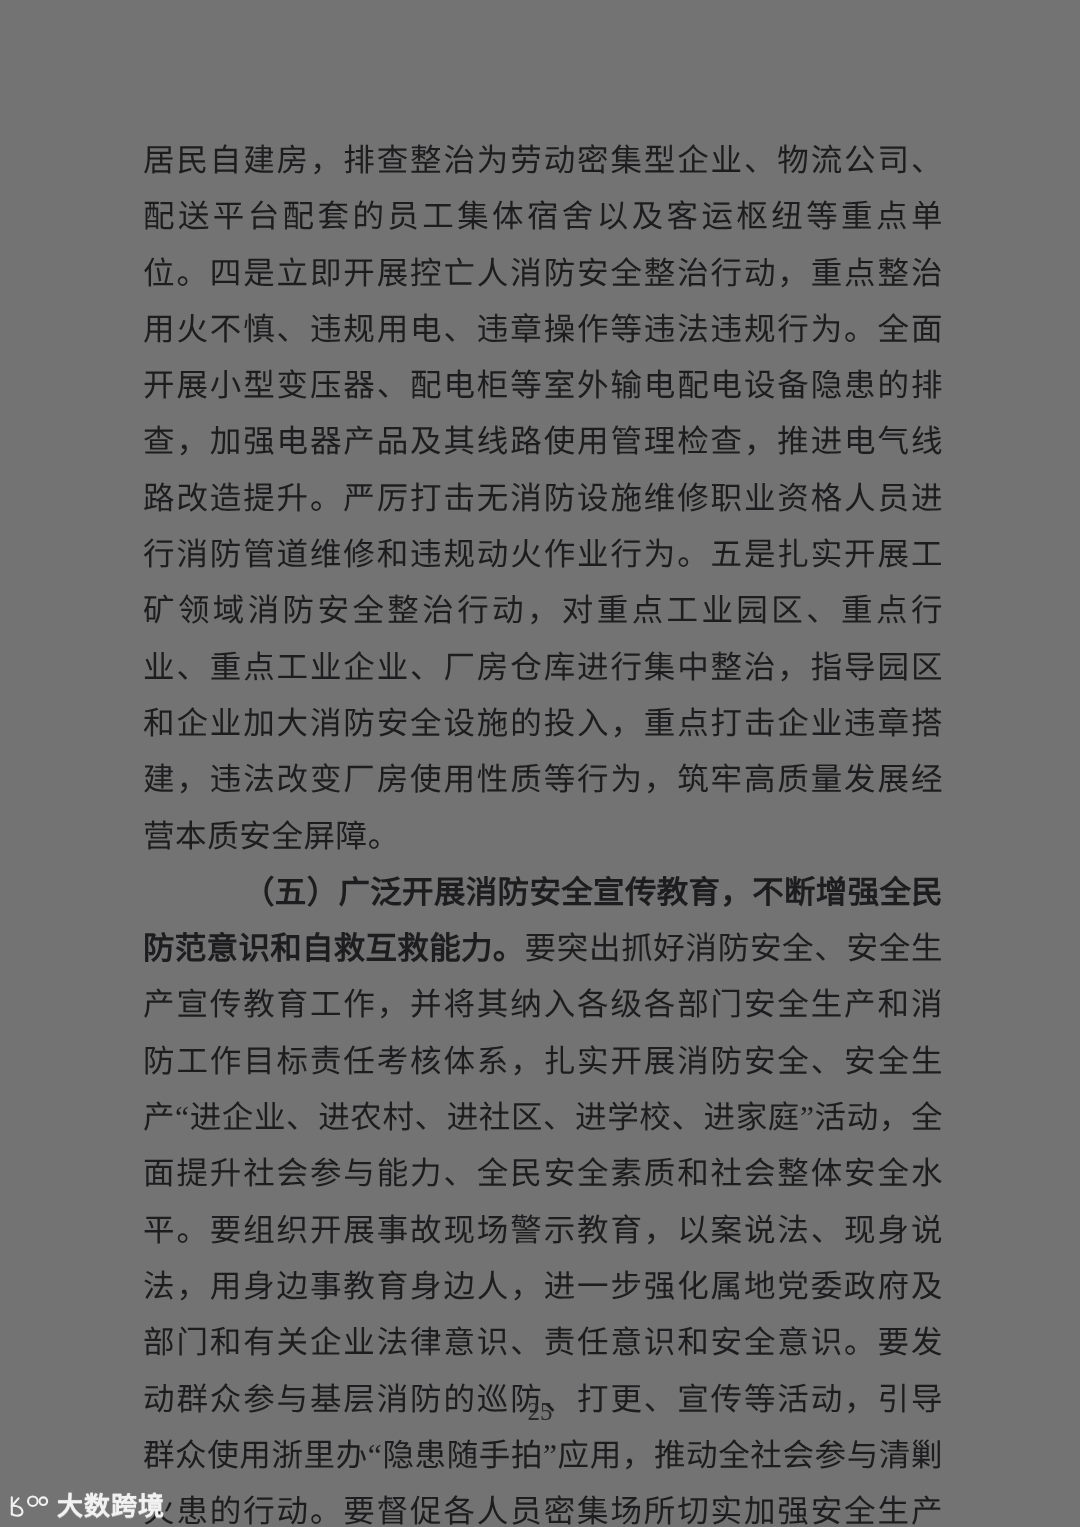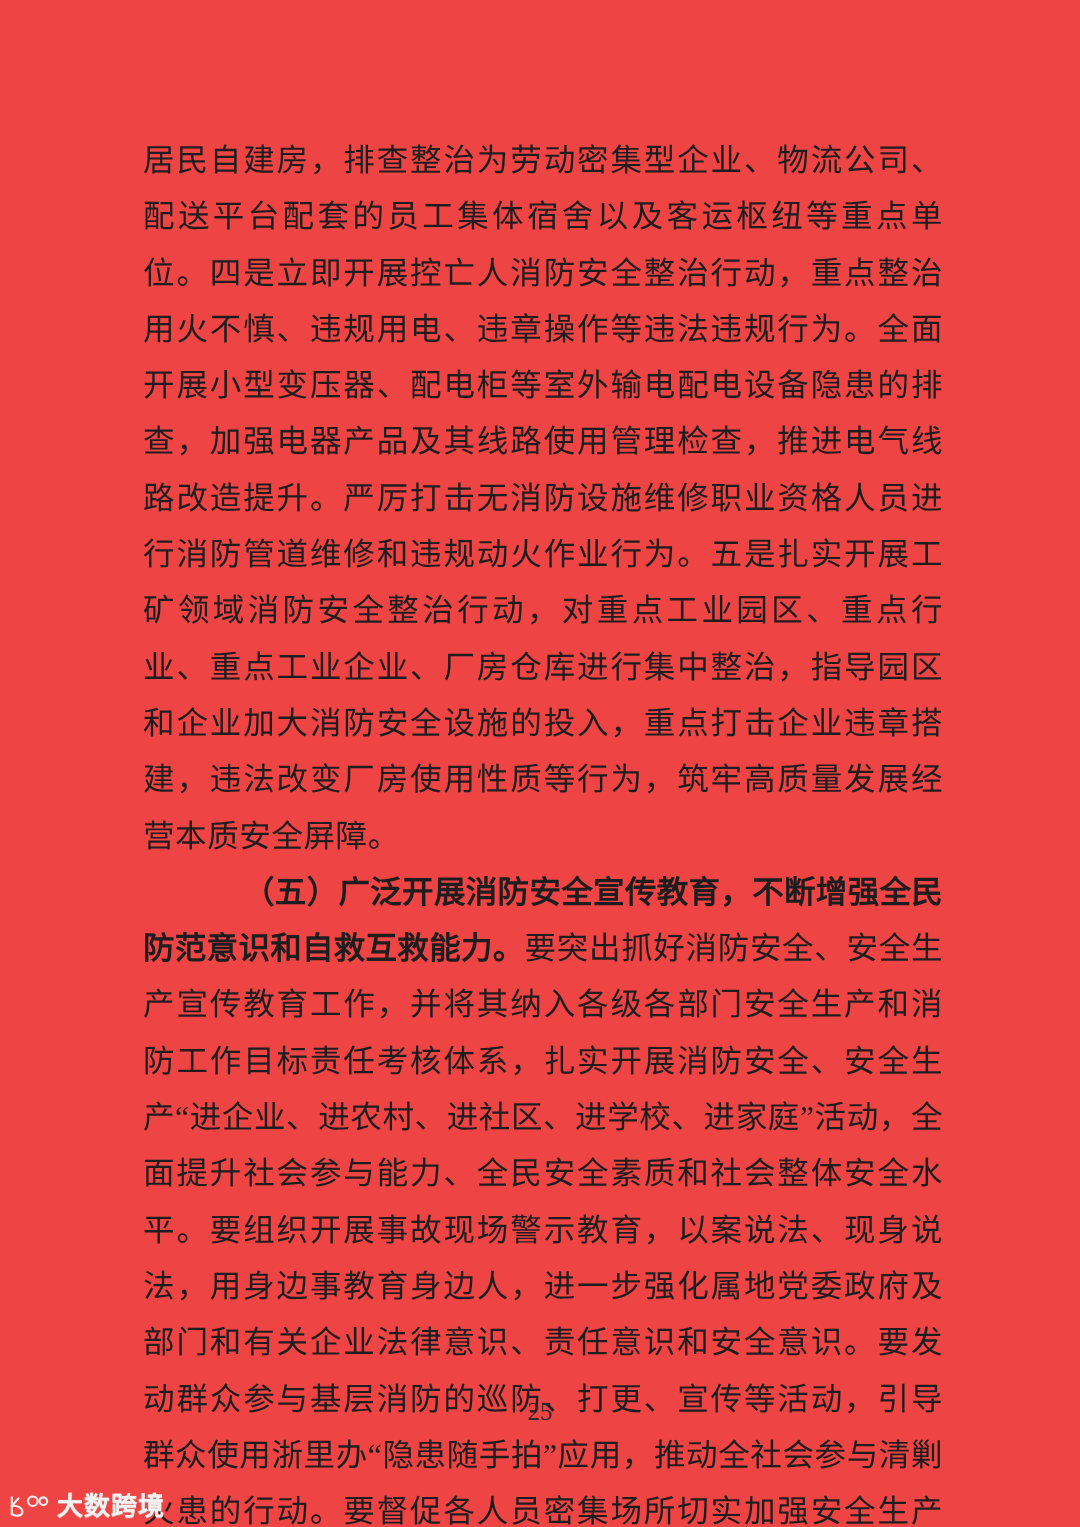--- a/index.html
+++ b/index.html
@@ -8,21 +8,21 @@
     padding: 0;
     background: #ffffff;
   }
   body {
     font-family: "Liberation Serif", "DejaVu Serif", serif;
   }
   .page {
     position: relative;
     width: 1080px;
     height: 1527px;
-    background: #ef4444;
+    background: #737373;
     overflow: hidden;
     box-sizing: border-box;
   }
   .text-column {
     position: absolute;
     left: 143px;
     top: 133px;
     width: 800px;
   }
   .para {

